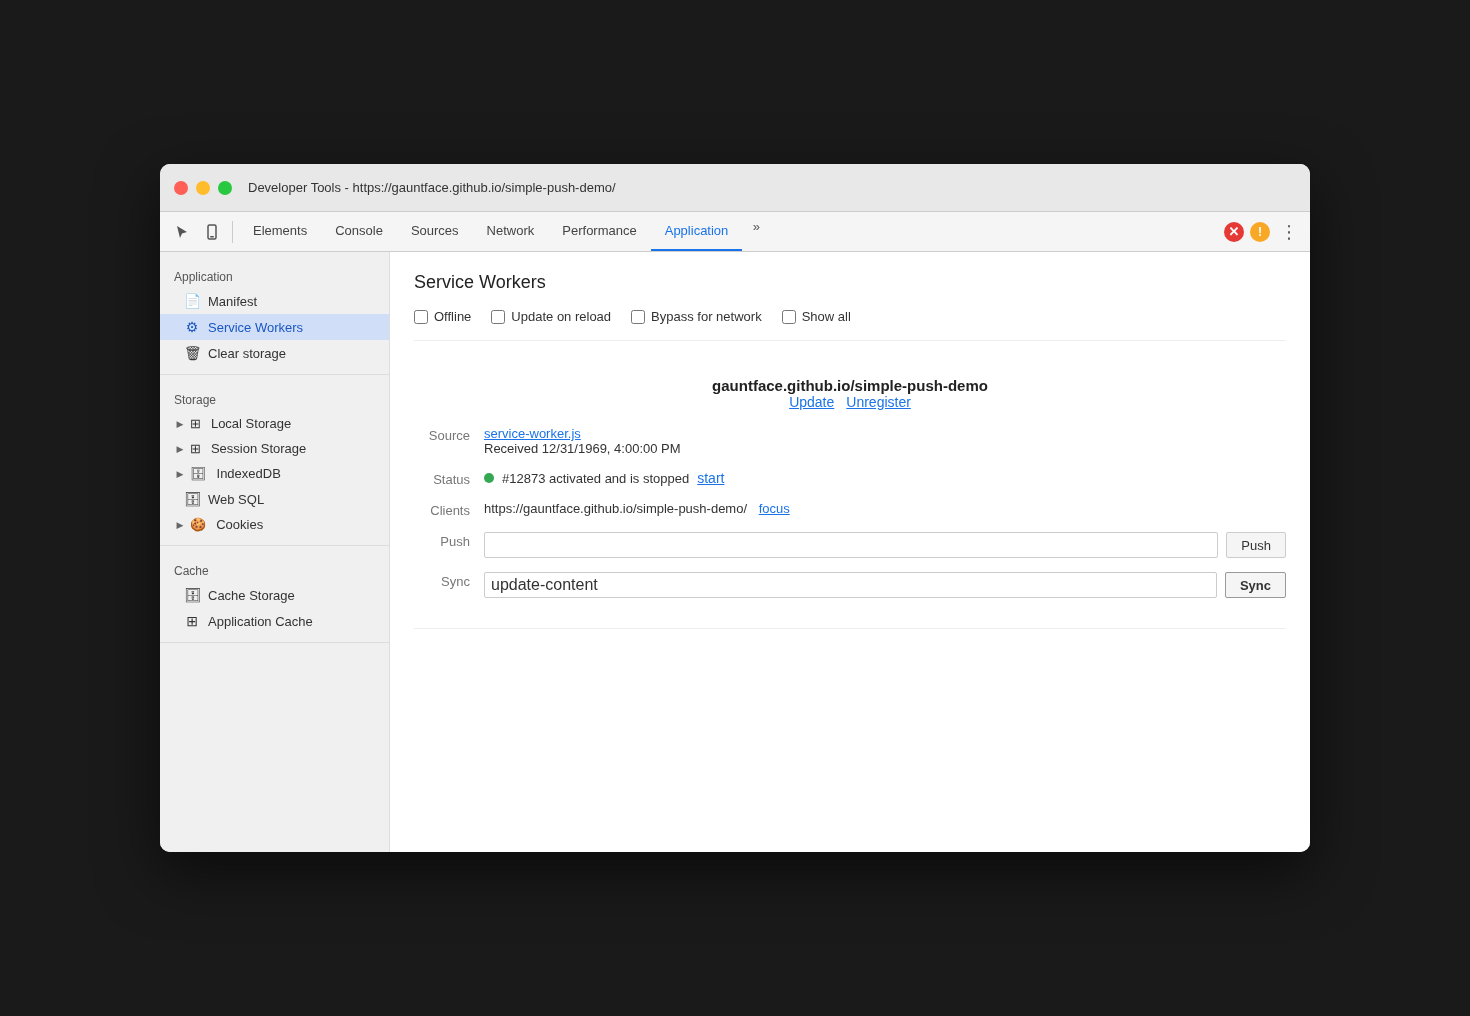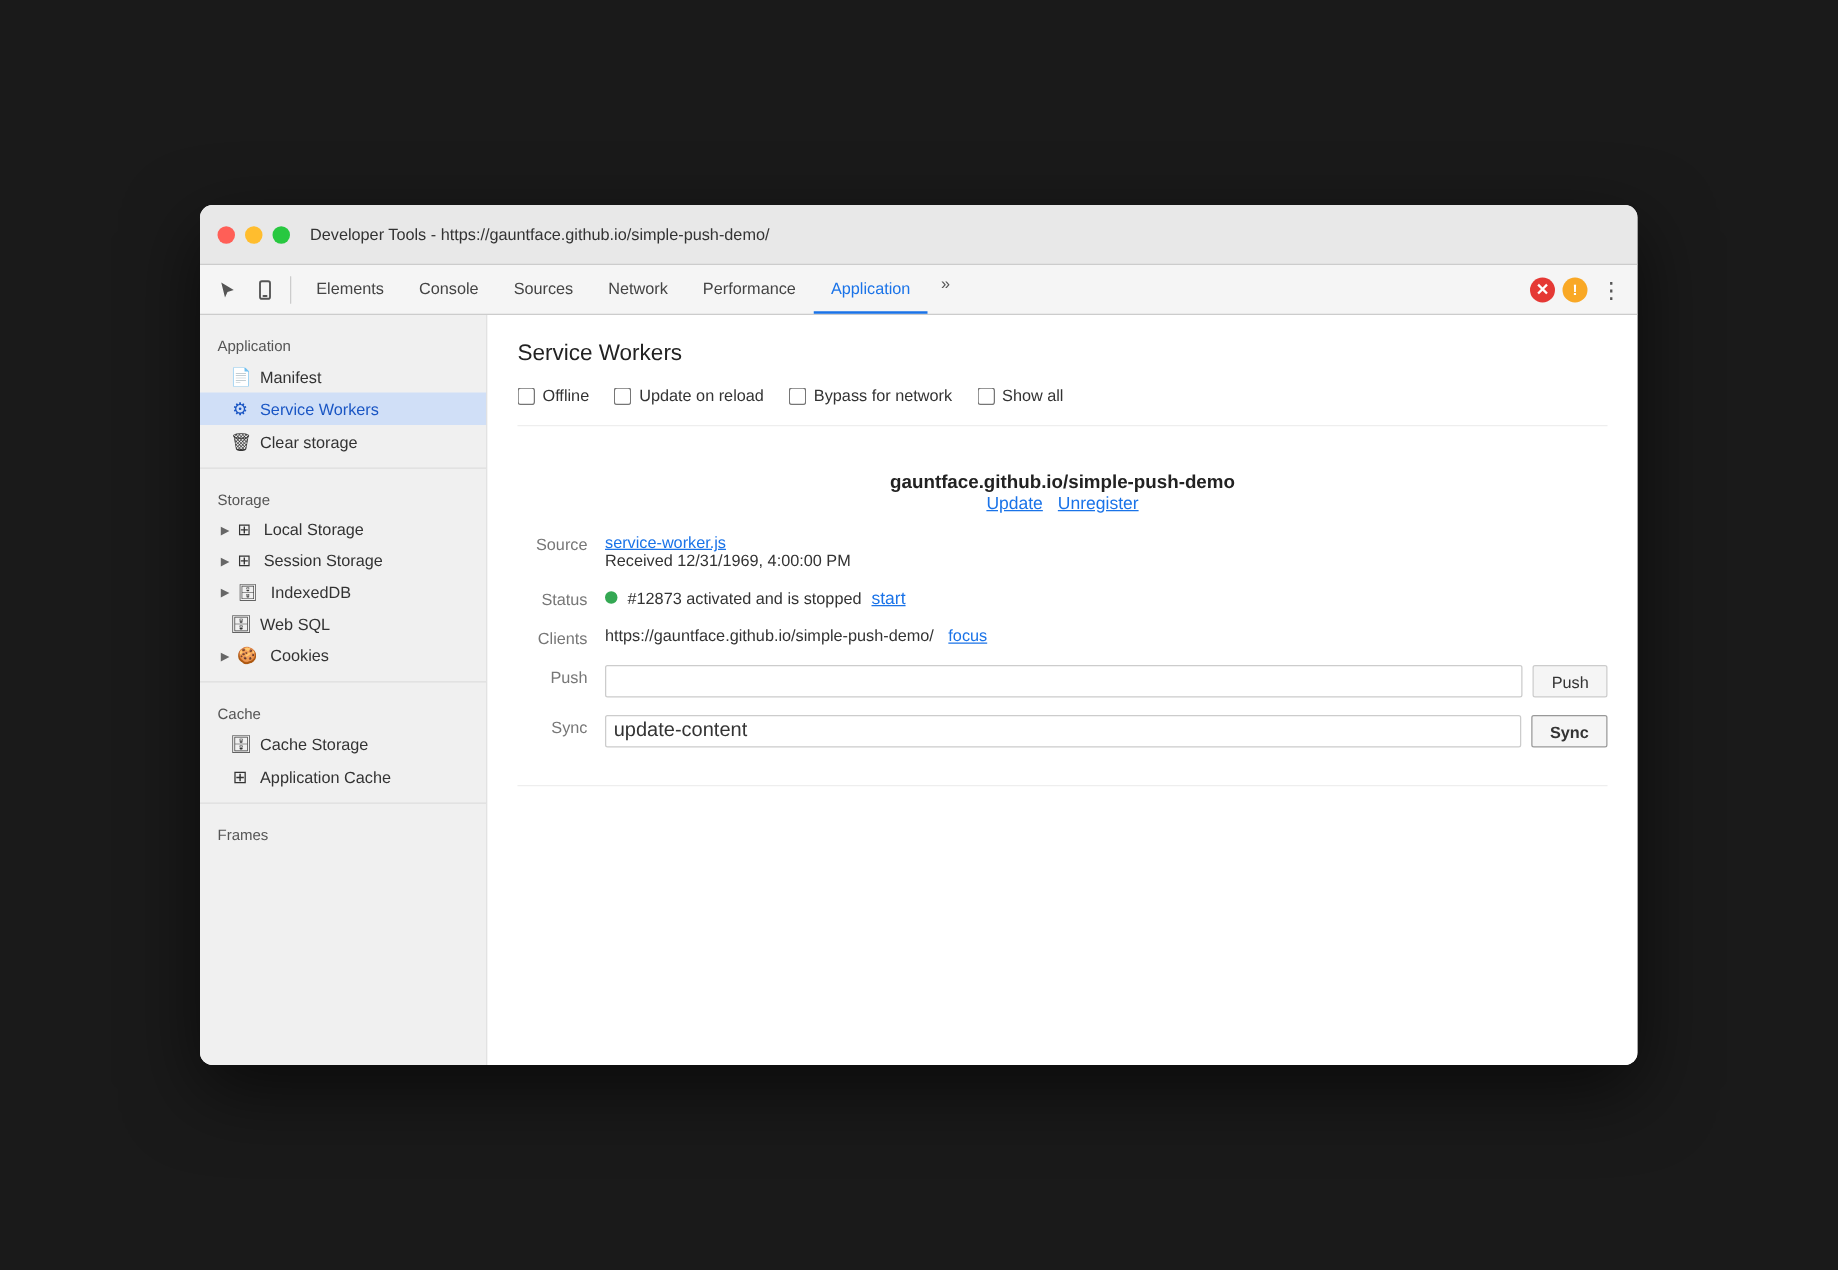--- a/index.html
+++ b/index.html
@@ -450,21 +450,20 @@
         <span class="sidebar-item-icon">🗄</span>
         <span>Cache Storage</span>
       </div>
       <div class="sidebar-item">
         <span class="sidebar-item-icon">⊞</span>
         <span>Application Cache</span>
       </div>
 
       <div class="sidebar-divider"></div>
 
-      <div class="sidebar-section-label">Frames</div>
     </div>
 
     <div class="content">
       <div class="content-title">Service Workers</div>
 
       <div class="checkboxes-row">
         <label class="checkbox-item">
           <input type="checkbox" style="">
           <span>Offline</span>
         </label>

